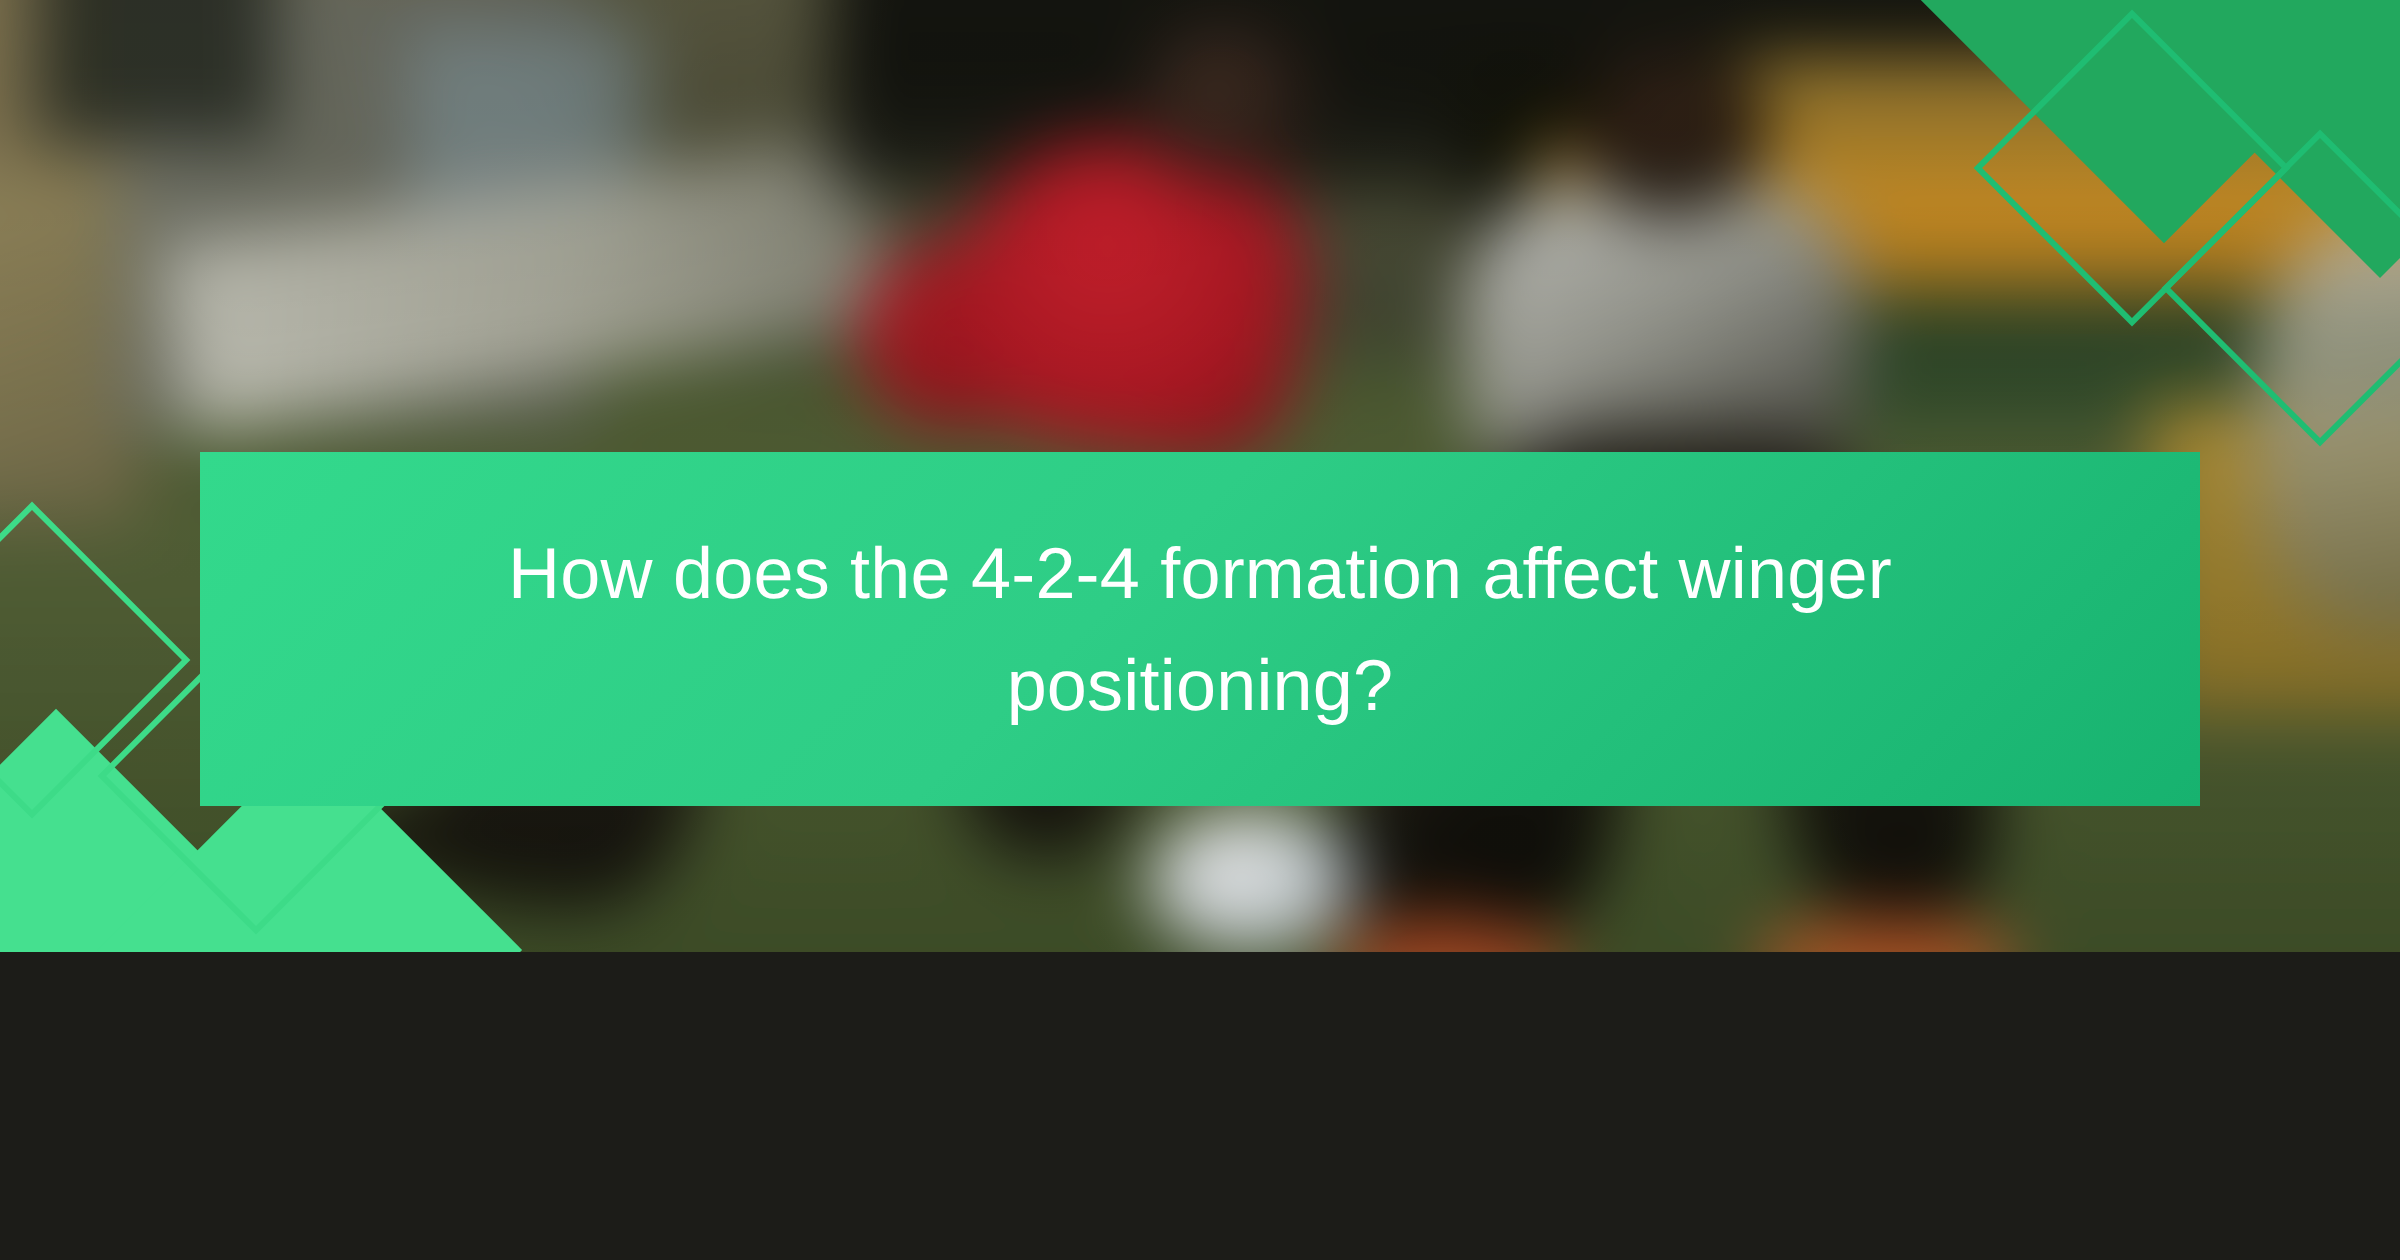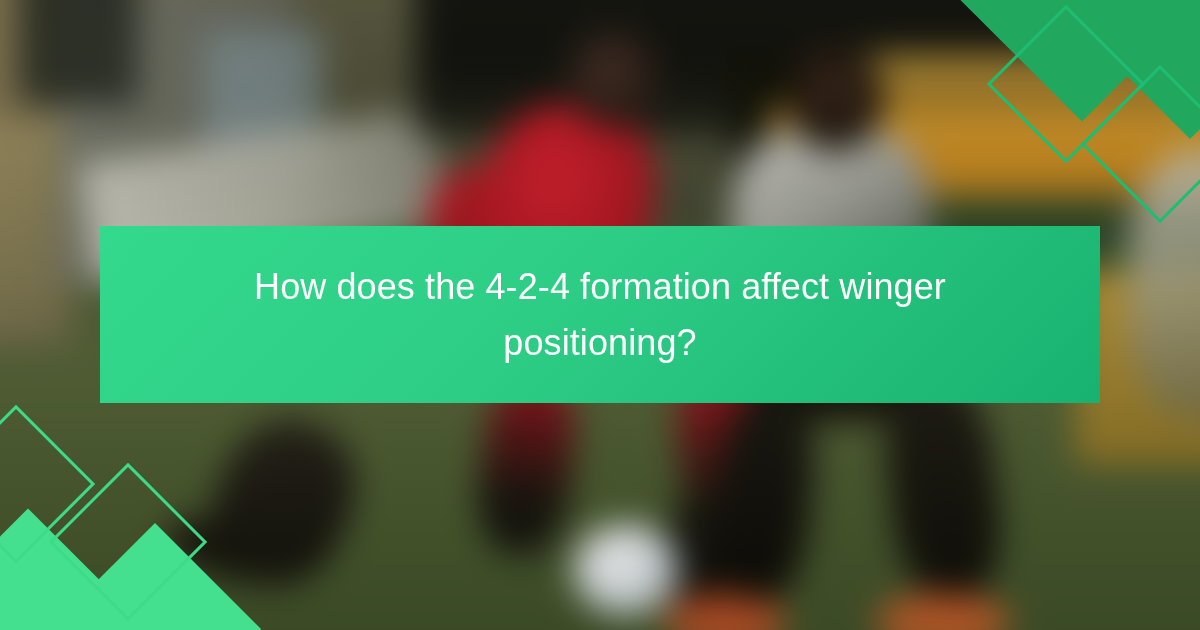--- a/index.html
+++ b/index.html
@@ -4,21 +4,21 @@
 <title>Soccer Question Card</title>
 <style>
   html, body {
     margin: 0;
     padding: 0;
     background: #1c1c18;
   }
   #stage {
     position: relative;
     width: 1200px;
-    height: 630px;
+    height: 476px;
     overflow: hidden;
     font-family: "Liberation Sans", sans-serif;
     background: #4a4a3a;
   }
 
   
   #photo {
     position: absolute;
     inset: -60px;
     filter: blur(17px) saturate(1.05);

